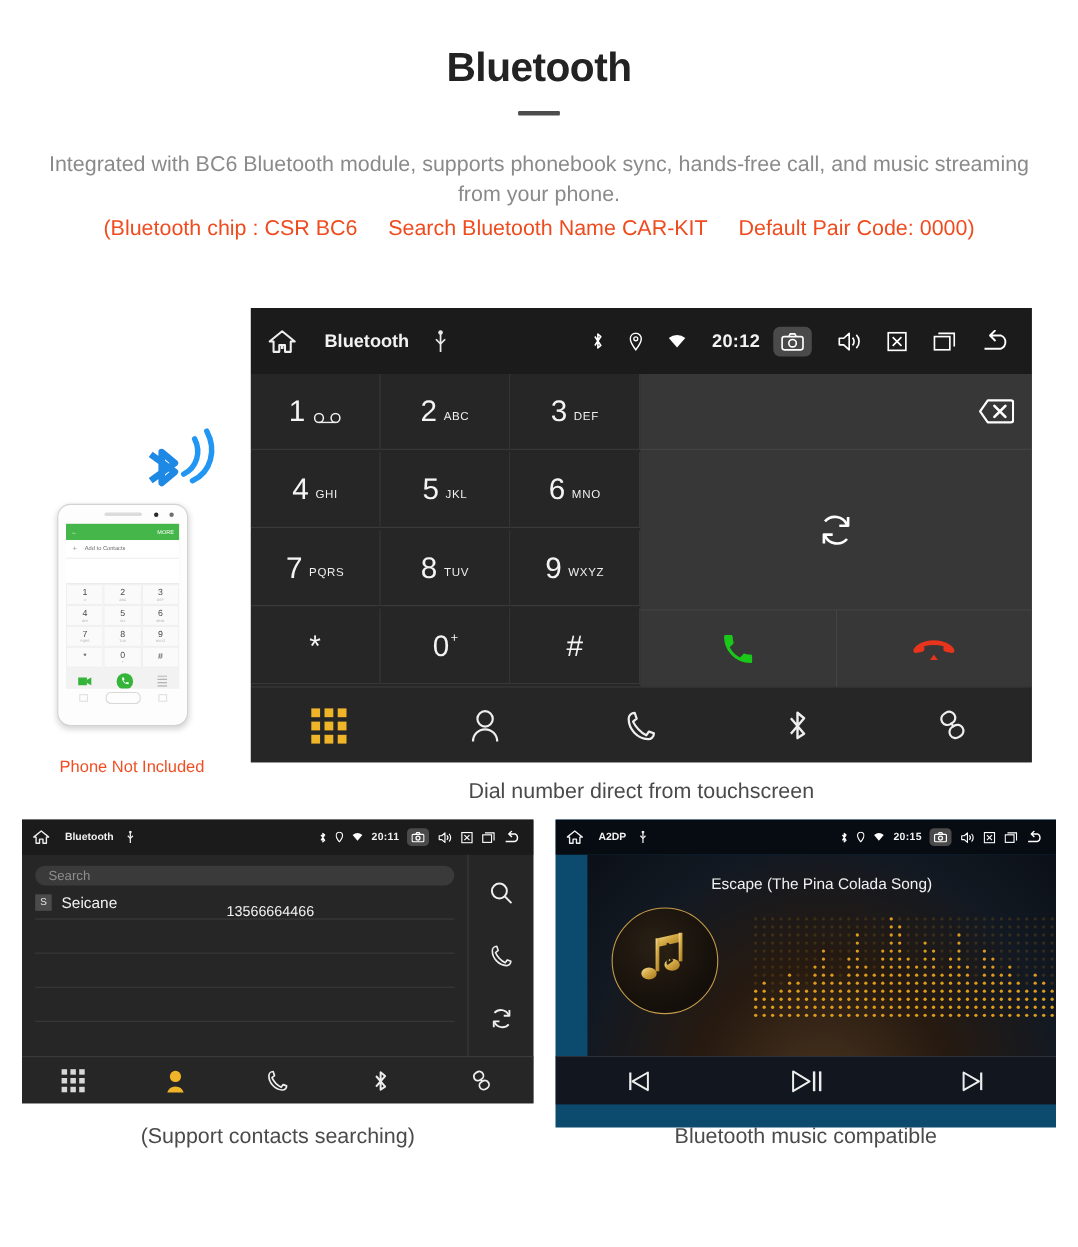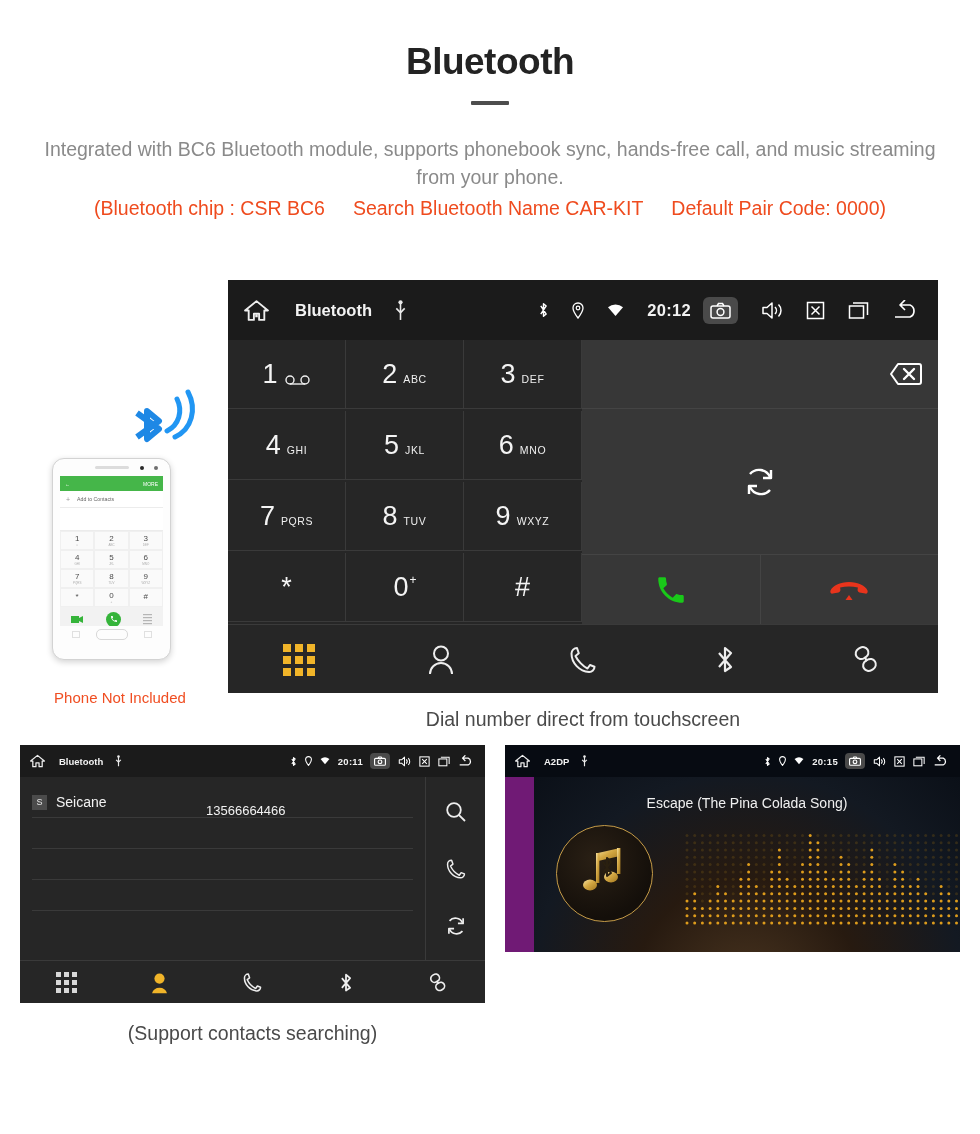--- a/index.html
+++ b/index.html
@@ -170,21 +170,21 @@
   .ct-name{color:#f2f2f2;font-size:14px;flex:0 0 150px;}
   .ct-num{color:#f2f2f2;font-size:13px;margin-top:16px;}
   .ct-empty{height:30px;border-bottom:1px solid #3a3a3a;}
   .ct-side{
     width:60px;border-left:1px solid #3a3a3a;display:flex;flex-direction:column;
     align-items:center;justify-content:space-around;padding:6px 0;box-sizing:border-box;
   }
   #contacts .tabbar{height:43px;}
 
   
-  #music{left:505px;top:745px;width:455px;height:207px;background:#701a75;}
+  #music{left:505px;top:745px;width:455px;height:280px;background:#0c4a6e;}
   #music .statusbar{height:32px;padding:0 10px;font-size:9.5px;background:#070b12;}
   #music .sb-left .home{margin-right:14px;}
   #music .sb-title{font-size:9.5px;margin-right:12px;}
   #music .sb-right > *{margin-left:8px;}
   #music .sb-cam{padding:3px 4px;margin-left:7px;border-radius:4px;}
   .mu-stage{
     height:183px;position:relative;
     background:radial-gradient(ellipse at 50% 120%, #4a3520 0%, #271a10 38%, #131922 72%, #0b1018 100%);
     margin-left:29px;
   }
@@ -612,20 +612,23 @@
       <span class="sb-ico">
         <svg width="17" height="12" viewBox="0 0 30 20">
             <path d="M3 15 H18 A6.5 6.5 0 0 0 18 3 H8 L13 8 M8 3 L13 -2" fill="none" stroke="#fff" stroke-width="2.2" stroke-linejoin="round" transform="translate(0,2)"></path>
           </svg>
       </span>
     </div>
   </div>
 
   <div class="ct-body">
     <div class="ct-list">
+      <div class="ct-search">
+        <span>Search</span>
+      </div>
       <div class="ct-row">
         <span class="ct-badge">S</span>
         <span class="ct-name">Seicane</span>
         <span class="ct-num">13566664466</span>
       </div>
       <div class="ct-empty"></div>
       <div class="ct-empty"></div>
       <div class="ct-empty"></div>
     </div>
     <div class="ct-side">
@@ -1292,13 +1295,14 @@
         <svg width="24" height="22" viewBox="0 0 24 22">
             <path d="M4 3 L18 11 L4 19 Z" fill="none" stroke="#eee" stroke-width="1.8" stroke-linejoin="round"></path>
             <rect x="19" y="3" width="2" height="16" fill="#eee"></rect>
           </svg>
       </span>
     </div>
   </div>
 </div>
 
 <div class="caption" id="cap-music">
+  <div>Bluetooth music compatible</div>
 </div>
 
 </body></html>

